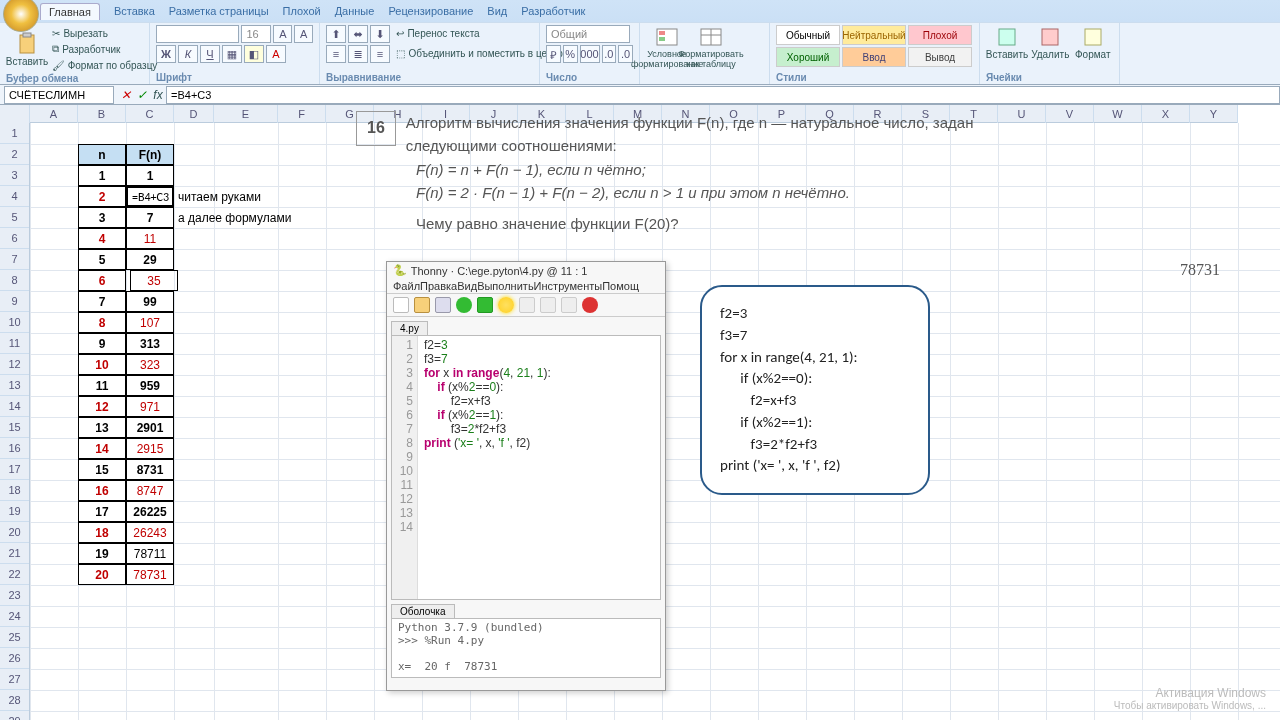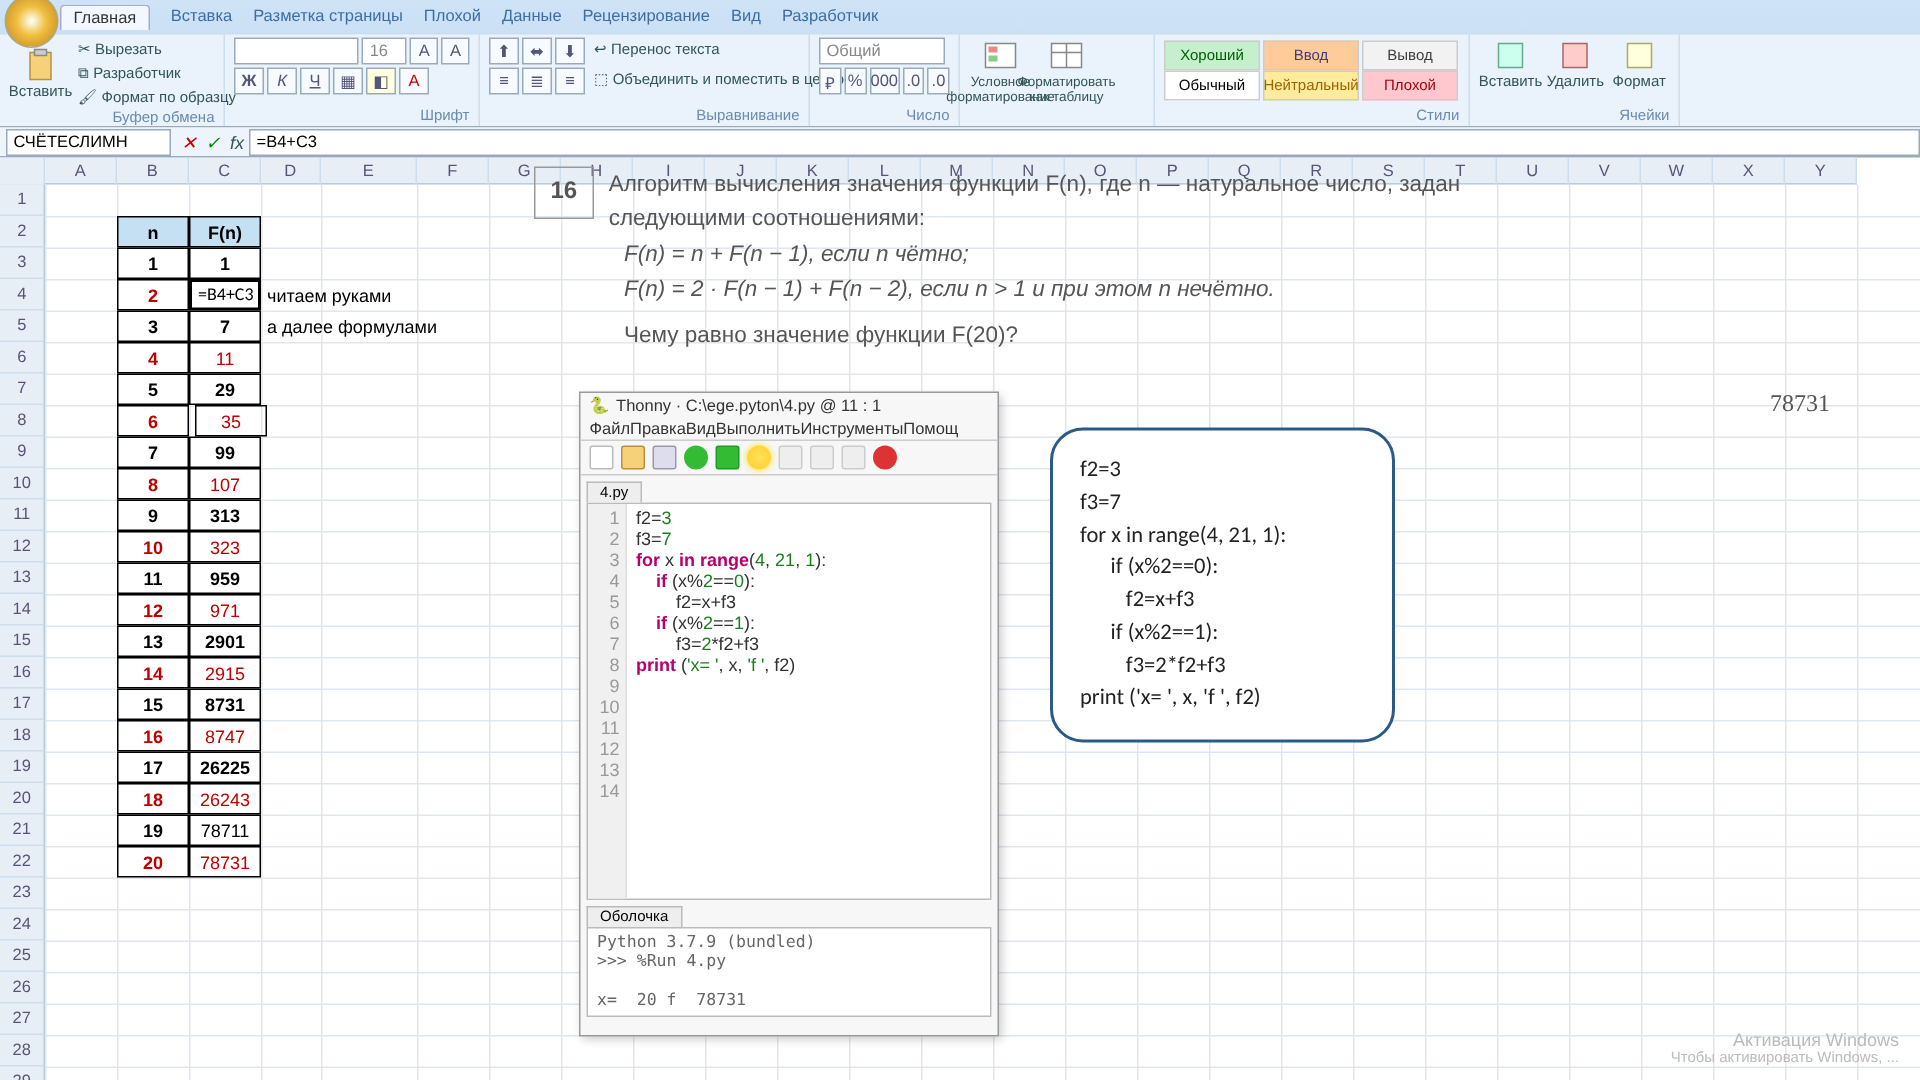--- a/index.html
+++ b/index.html
@@ -4,21 +4,21 @@
 <style>
   * { box-sizing: border-box; margin: 0; padding: 0; font-family: "Segoe UI", Tahoma, sans-serif; }
   html, body { width: 1280px; height: 720px; background: #fff; overflow: hidden; font-size: 12px; }
   .ribbon { background: linear-gradient(#cfe3f7,#bfd7f1); border-bottom: 1px solid #9ab; }
   .tabs { display: flex; align-items: center; height: 22px; padding-left: 40px; gap: 14px; font-size: 11px; color: #2a5; }
   .tabs span { color: #3a6ea5; }
   .tabs .active { background: #f3f8fe; border: 1px solid #aac; border-bottom: none; padding: 2px 8px; border-radius: 3px 3px 0 0; color: #333; }
   .office-btn { position: absolute; left: 3px; top: -4px; width: 36px; height: 36px; border-radius: 50%; background: radial-gradient(#fff,#f0c040 40%,#c08020); border: 1px solid #aa8; z-index: 5; }
   .ribbon-body { display: flex; height: 62px; background: #eaf2fb; border-top: 1px solid #cde; }
   .group { border-right: 1px solid #cde; padding: 2px 6px 0 6px; display: flex; flex-direction: column; justify-content: space-between; }
-  .group-label { font-size: 10px; color: #6a8bb0; text-align: right; margin-bottom: 1px; white-space: nowrap; }
+  .group-label { font-size: 10px; color: #6a8bb0; text-align: left; margin-bottom: 1px; white-space: nowrap; font-weight: bold; }
   .btn-big { display: flex; flex-direction: column; align-items: center; justify-content: center; width: 42px; font-size: 10px; color: #355; }
   .icon24 { width: 24px; height: 24px; display: inline-block; }
   .mini { font-size: 10px; color: #355; display: flex; align-items: center; gap: 3px; height: 16px; white-space: nowrap; }
   .sel { border: 1px solid #9ab; background: #fff; height: 18px; font-size: 11px; padding: 0 14px 0 4px; display: inline-flex; align-items: center; color: #888; min-width: 30px; }
   .btnbox { border: 1px solid #9ab; background: #f7fbff; width: 20px; height: 18px; display: inline-flex; align-items: center; justify-content: center; color: #557; font-size: 11px; }
   .align-grid { display: grid; grid-template-columns: repeat(3,20px); grid-auto-rows: 18px; gap: 2px; }
   .styles-row { display: flex; gap: 2px; }
   .style-cell { width: 64px; height: 20px; border: 1px solid #ccc; font-size: 10px; display: flex; align-items: center; justify-content: center; }
   .formula-bar { display: flex; align-items: center; height: 20px; border-bottom: 1px solid #9ab; background: #eef4fb; }
   .namebox { width: 110px; border: 1px solid #9ab; background: #fff; height: 18px; margin: 0 4px; font-size: 11px; padding: 0 4px; display: flex; align-items: center; }
@@ -188,29 +188,29 @@
                 <line x1="12" y1="4" x2="12" y2="20" stroke="#888"></line>
               </svg>
             </span>
             <span style="font-size:9px;text-align:center">Форматировать как таблицу</span>
           </div>
       </div>
       <div class="group-label">&nbsp;</div>
     </div>
     <div class="group" style="width:210px">
       <div id="styles-container">
+          <div class="styles-row">
+            <div class="style-cell" style="color: rgb(0, 0, 0); background: rgb(255, 255, 255);">Обычный</div>
+            <div class="style-cell" style="color: rgb(156, 101, 0); background: rgb(255, 235, 156);">Нейтральный</div>
+            <div class="style-cell" style="color: rgb(156, 0, 6); background: rgb(255, 199, 206);">Плохой</div>
+          </div>
           <div class="styles-row" style="margin-top: 2px;">
             <div class="style-cell" style="color: rgb(0, 97, 0); background: rgb(198, 239, 206);">Хороший</div>
             <div class="style-cell" style="color: rgb(63, 63, 118); background: rgb(255, 204, 153);">Ввод</div>
             <div class="style-cell" style="color: rgb(63, 63, 63); background: rgb(242, 242, 242);">Вывод</div>
-          </div>
-          <div class="styles-row">
-            <div class="style-cell" style="color: rgb(0, 0, 0); background: rgb(255, 255, 255);">Обычный</div>
-            <div class="style-cell" style="color: rgb(156, 101, 0); background: rgb(255, 235, 156);">Нейтральный</div>
-            <div class="style-cell" style="color: rgb(156, 0, 6); background: rgb(255, 199, 206);">Плохой</div>
           </div>
         </div>
       <div class="group-label">Стили</div>
     </div>
     <div class="group" style="width:140px">
       <div style="display:flex;gap:2px">
         <div class="btn-big">
             <span class="icon24">
               <svg viewBox="0 0 24 24">
                 <rect x="4" y="4" width="16" height="16" fill="#cfe" stroke="#6a8"></rect>

